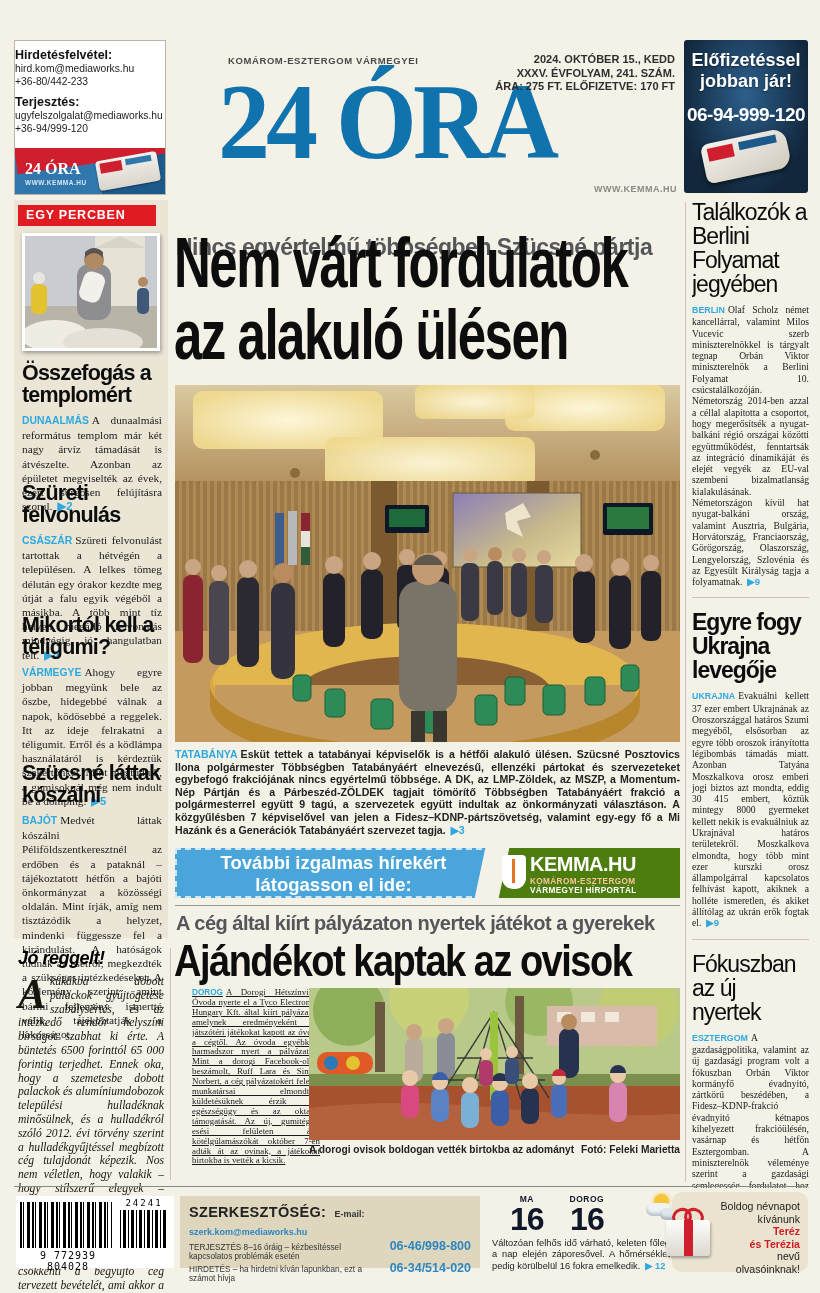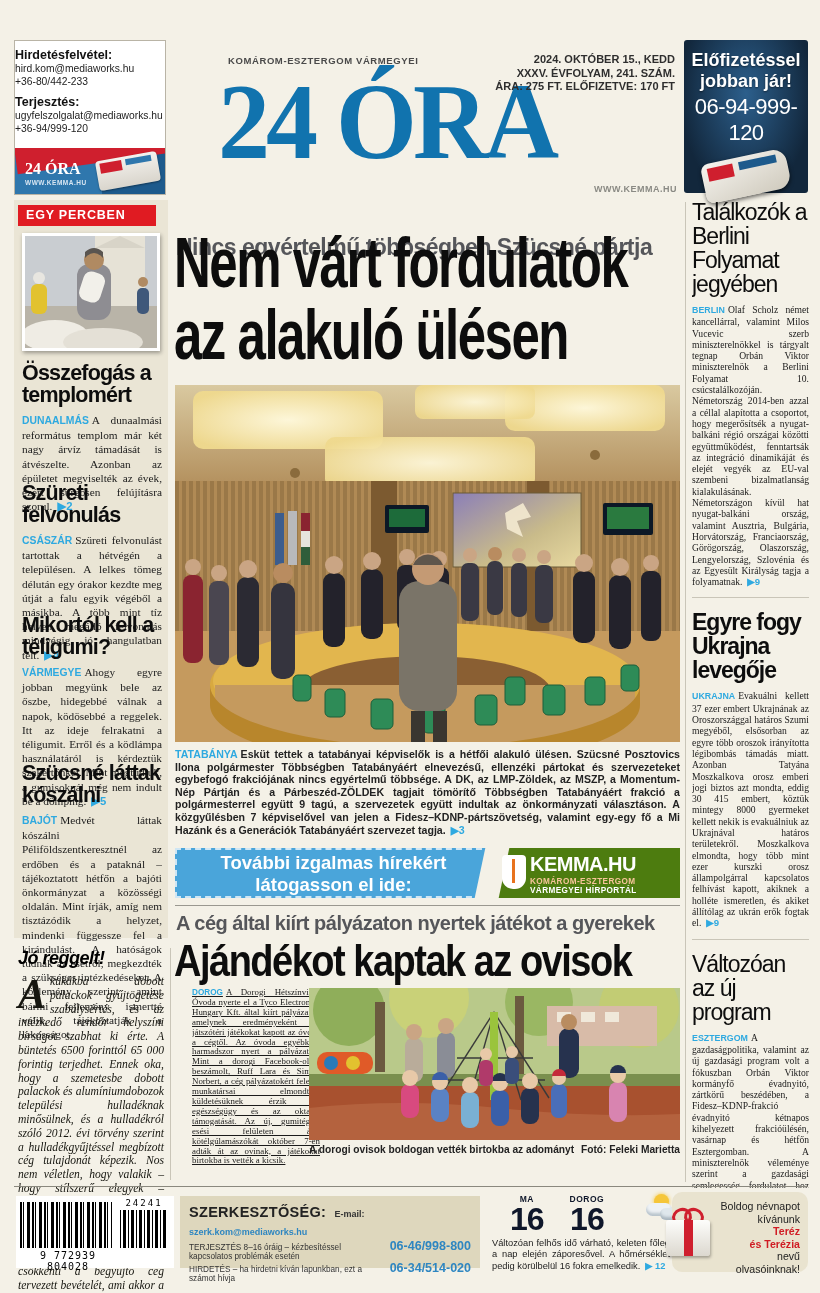--- a/index.html
+++ b/index.html
@@ -23,21 +23,21 @@
   .mini-site{position:absolute;left:10px;top:31px;color:#d8e6f2;font-size:6.5px;font-weight:bold;letter-spacing:0.5px;}
   .mini-paper{position:absolute;right:6px;top:8px;width:62px;height:30px;background:linear-gradient(180deg,#f4f2ee,#d9d5cc);border-radius:4px;transform:rotate(-10deg);box-shadow:0 1px 2px rgba(0,0,0,.4);}
   .mini-paper::before{content:"";position:absolute;left:4px;top:3px;width:22px;height:10px;background:#cf1f2e;}
   .mini-paper::after{content:"";position:absolute;left:30px;top:3px;width:26px;height:6px;background:#2f77ad;}
   .region{left:228px;top:55px;font-size:9.5px;font-weight:bold;color:#4a4a4a;letter-spacing:0.6px;}
   .masthead{left:218px;top:50px;width:455px;color:#1173ae;font-family:"Liberation Serif",serif;font-weight:bold;font-size:104px;line-height:138px;letter-spacing:-4px;transform:scaleY(1.04);transform-origin:top left;white-space:nowrap;}
   .mast-site{left:594px;top:184px;font-size:9px;font-weight:bold;color:#8a8a84;letter-spacing:0.5px;}
   .dateblock{left:420px;top:53px;width:255px;text-align:right;font-size:11px;font-weight:bold;color:#2e2e2e;line-height:13.5px;}
   .promo{left:684px;top:40px;width:124px;height:153px;background:radial-gradient(ellipse at 50% 35%,#2c5f8c 0%,#12273c 75%);border-radius:3px;color:#fff;text-align:center;box-sizing:border-box;padding-top:10px;}
   .promo .p1{font-size:18px;font-weight:bold;line-height:21px;text-shadow:0 1px 2px rgba(0,0,0,.5);}
-  .promo .ph{font-size:22px;font-weight:normal;margin-top:2px;letter-spacing:-0.5px;}
+  .promo .ph{font-size:19px;font-weight:bold;margin-top:12px;letter-spacing:-0.5px;}
   .promo-paper{position:relative;width:86px;height:40px;margin:10px auto 0;background:linear-gradient(160deg,#f6f4ef,#cfcabd);border-radius:8px 14px 14px 8px;transform:rotate(-12deg);box-shadow:0 2px 4px rgba(0,0,0,.6);}
   .promo-paper::before{content:"";position:absolute;left:6px;top:5px;width:26px;height:13px;background:#cf1f2e;}
   .promo-paper::after{content:"";position:absolute;left:38px;top:5px;width:38px;height:8px;background:#1d5a8c;}
   
   .side-panel{left:14px;top:200px;width:154px;height:738px;background:#eae5d5;}
   .side-label{left:18px;top:205px;width:138px;height:21px;background:#e01b22;color:#fff;font-weight:bold;font-size:12.5px;letter-spacing:0.8px;line-height:21px;padding-left:8px;box-sizing:border-box;}
   .side-photo{left:22px;top:233px;width:138px;height:118px;background:#cfd3d6;border:3px solid #fff;box-sizing:border-box;box-shadow:1px 2px 4px rgba(0,0,0,.35);}
   .side-h{font-weight:bold;color:#0d0d0d;font-size:21.5px;line-height:22px;letter-spacing:-0.8px;}
   .side-b{font-size:11.3px;line-height:14.2px;}
   .oped-title{color:#000000;font-weight:bold;font-style:italic;font-size:18px;letter-spacing:-0.5px;}
@@ -443,21 +443,21 @@
     <div>
       <div class="r-title bold">Egyre fogy Ukrajna levegője</div>
       <p class="serif r-body just body-txt" style="margin:0;">
         <span class="tag">UKRAJNA</span><span>Evakuálni kellett 37 ezer embert Ukrajnának az Oroszországgal határos Szumi megyéből, elsősorban az egyre több oroszok irányította légibombás támadás miatt. Azonban Tatyána Moszkalkova orosz emberi jogi biztos azt mondta, eddig 30 415 embert, köztük mintegy 8000 gyermeket kellett nekik is evakuálniuk az Ukrajnával határos területekről. Moszkalkova elmondta, hogy több mint ezer kurszki orosz állampolgárral kapcsolatos felhívást kapott, akiknek a holléte ismeretlen, és akiket állítólag az ukrán erők fogtak el.</span><span class="pg">▶9</span>
       </p>
     </div>
 
     <div class="r-div"></div>
 
     <div>
-      <div class="r-title light">Változóan az új program</div>
+      <div class="r-title light">Fókuszban az új nyertek</div>
       <p class="serif r-body just body-txt" style="margin:0;">
         <span class="tag">ESZTERGOM</span><span>A gazdaságpolitika, valamint az új gazdasági program volt a fókuszban Orbán Viktor kormányfő évadnyitó, zártkörű beszédében, a Fidesz–KDNP-frakció évadnyitó kétnapos kihelyezett frakcióülésén, vasárnap és hétfőn Esztergomban. A miniszterelnök véleménye szerint a gazdasági semlegesség fordulatot hoz majd 2025-től, a kormány célja pedig az, hogy Magyarország az Európai Unió átlagát meghaladó gazdasági növekedést érjen el – közölte a Magyar Nemzet.</span>
       </p>
     </div>
   </div>
 
   <div class="abs foot-rule"></div>
 
   <div class="abs barcode-wrap">
     <div class="bars1"></div>

